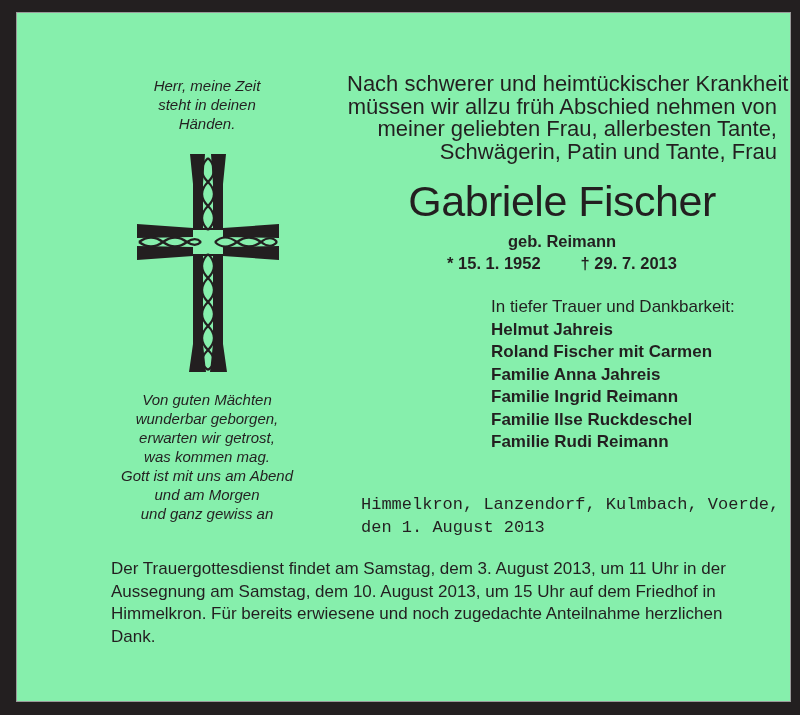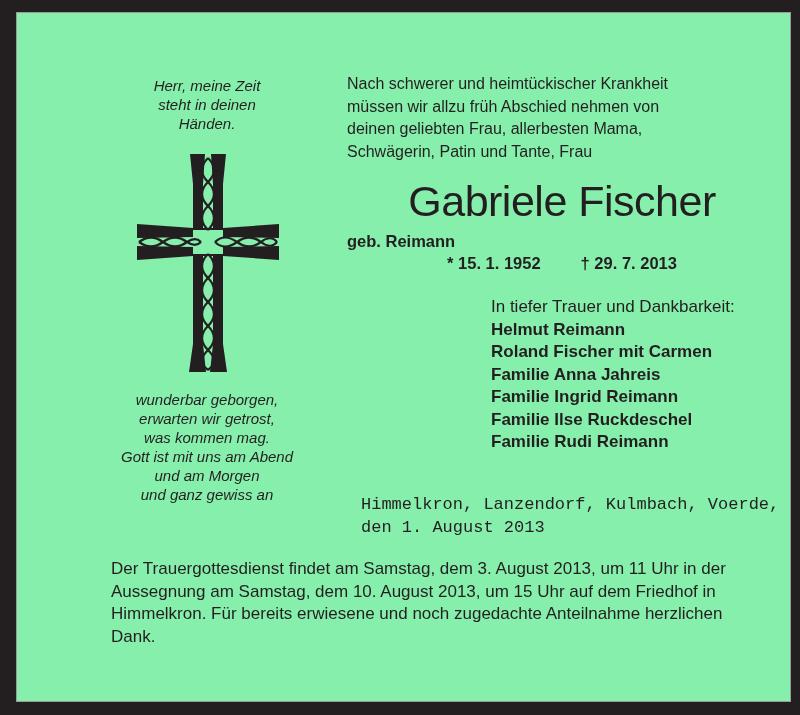--- a/index.html
+++ b/index.html
@@ -36,40 +36,40 @@
 
     .cross {
       position: absolute;
       left: 120px; top: 141px;
       width: 142px; height: 218px;
     }
 
     .intro {
       position: absolute;
       left: 330px; top: 60px; width: 430px;
-      text-align: left;
-      font-size: 16px;
+      text-align: right;
+      font-size: 22px;
       line-height: 22.5px;
     }
     .intro div { white-space: nowrap; }
 
     .name {
       position: absolute;
       left: 330px; top: 162px; width: 430px;
       text-align: center;
       font-weight: normal;
       font-size: 43px;
       line-height: 52px;
       letter-spacing: -0.5px;
       white-space: nowrap;
     }
     .maiden {
       position: absolute;
       left: 330px; top: 218px; width: 430px;
-      text-align: left;
+      text-align: center;
       font-weight: bold;
       font-size: 16.5px;
       line-height: 20px;
     }
     .dates {
       position: absolute;
       left: 330px; top: 240px; width: 430px;
       text-align: center;
       font-weight: bold;
       font-size: 16.5px;
@@ -138,44 +138,45 @@
       <path d="M2 88 C10 82 18 82 26 88 C34 94 42 94 50 88 C56 84 60 84 64 88"></path>
       <path d="M2 88 C10 94 18 94 26 88 C34 82 42 82 50 88 C56 92 60 92 64 88"></path>
       <path d="M78 88 C84 82 92 82 100 88 C108 94 116 94 124 88 C130 83 136 83 140 88"></path>
       <path d="M78 88 C84 94 92 94 100 88 C108 82 116 82 124 88 C130 93 136 93 140 88"></path>
     </g>
     <rect x="56" y="74" width="30" height="2" fill="#231f20"></rect>
     <rect x="56" y="100" width="30" height="2" fill="#231f20"></rect>
   </svg>
 
   <div class="verse verse-bottom">
+    <div>Von guten Mächten</div>
     <div>wunderbar geborgen,</div>
     <div>erwarten wir getrost,</div>
     <div>was kommen mag.</div>
     <div>Gott ist mit uns am Abend</div>
     <div>und am Morgen</div>
     <div>und ganz gewiss an</div>
   </div>
 
   <div class="intro">
     <div>Nach schwerer und heimtückischer Krankheit</div>
     <div>müssen wir allzu früh Abschied nehmen von</div>
-    <div>deinen geliebten Frau, allerbesten Mama,</div>
+    <div>meiner geliebten Frau, allerbesten Tante,</div>
     <div>Schwägerin, Patin und Tante, Frau</div>
   </div>
 
   <div class="name">Gabriele Fischer</div>
   <div class="maiden">geb. Reimann</div>
   <div class="dates">
     <span>* 15. 1. 1952</span><span class="gap"></span><span>† 29. 7. 2013</span>
   </div>
 
   <div class="mourners">
     <div>In tiefer Trauer und Dankbarkeit:</div>
-    <div class="bold">Helmut Reimann</div>
+    <div class="bold">Helmut Jahreis</div>
     <div class="bold">Roland Fischer mit Carmen</div>
     <div class="bold">Familie Anna Jahreis</div>
     <div class="bold">Familie Ingrid Reimann</div>
     <div class="bold">Familie Ilse Ruckdeschel</div>
     <div class="bold">Familie Rudi Reimann</div>
   </div>
 
   <div class="place">
     <div>Himmelkron, Lanzendorf, Kulmbach, Voerde,</div>
     <div>den 1. August 2013</div>

